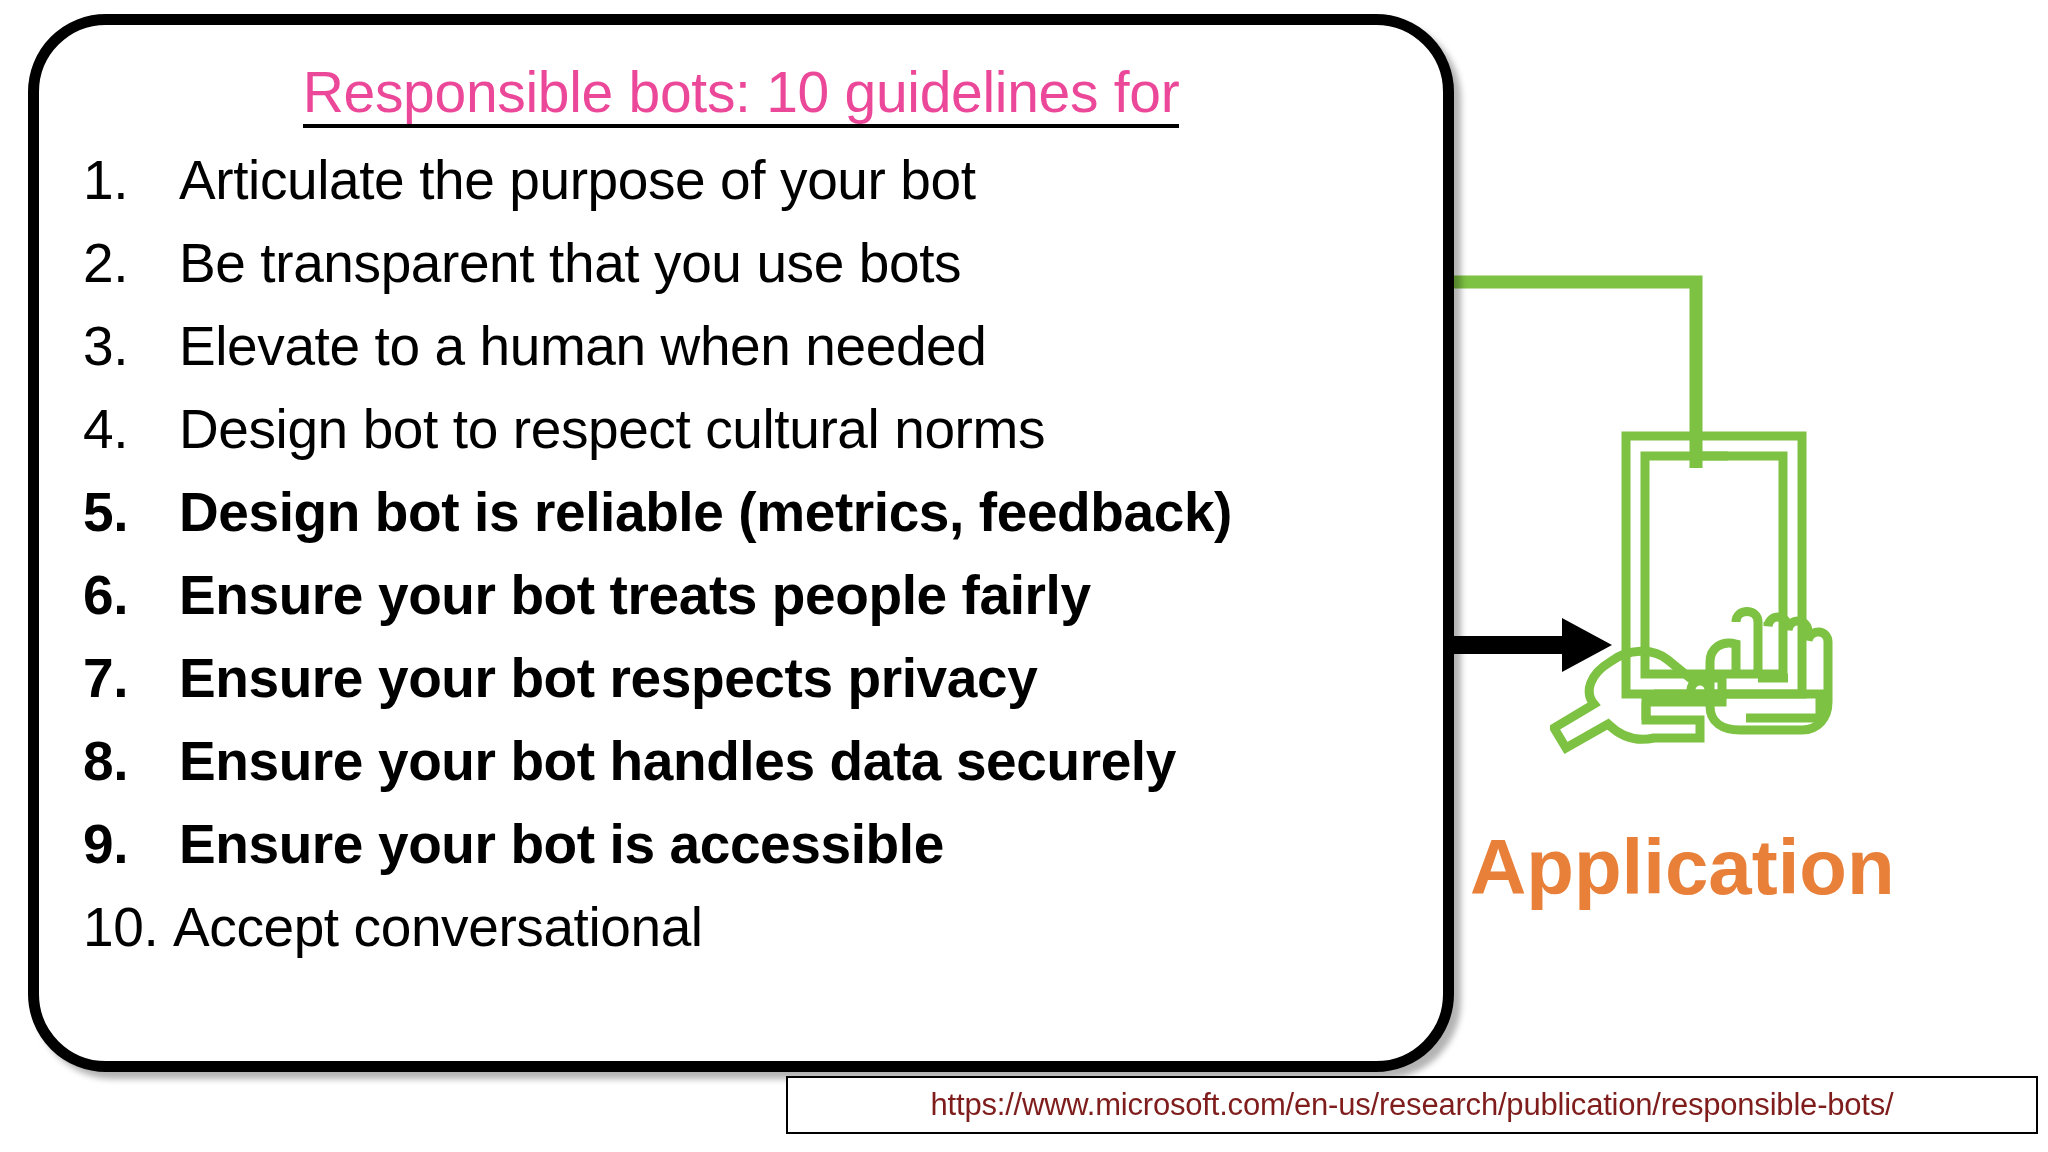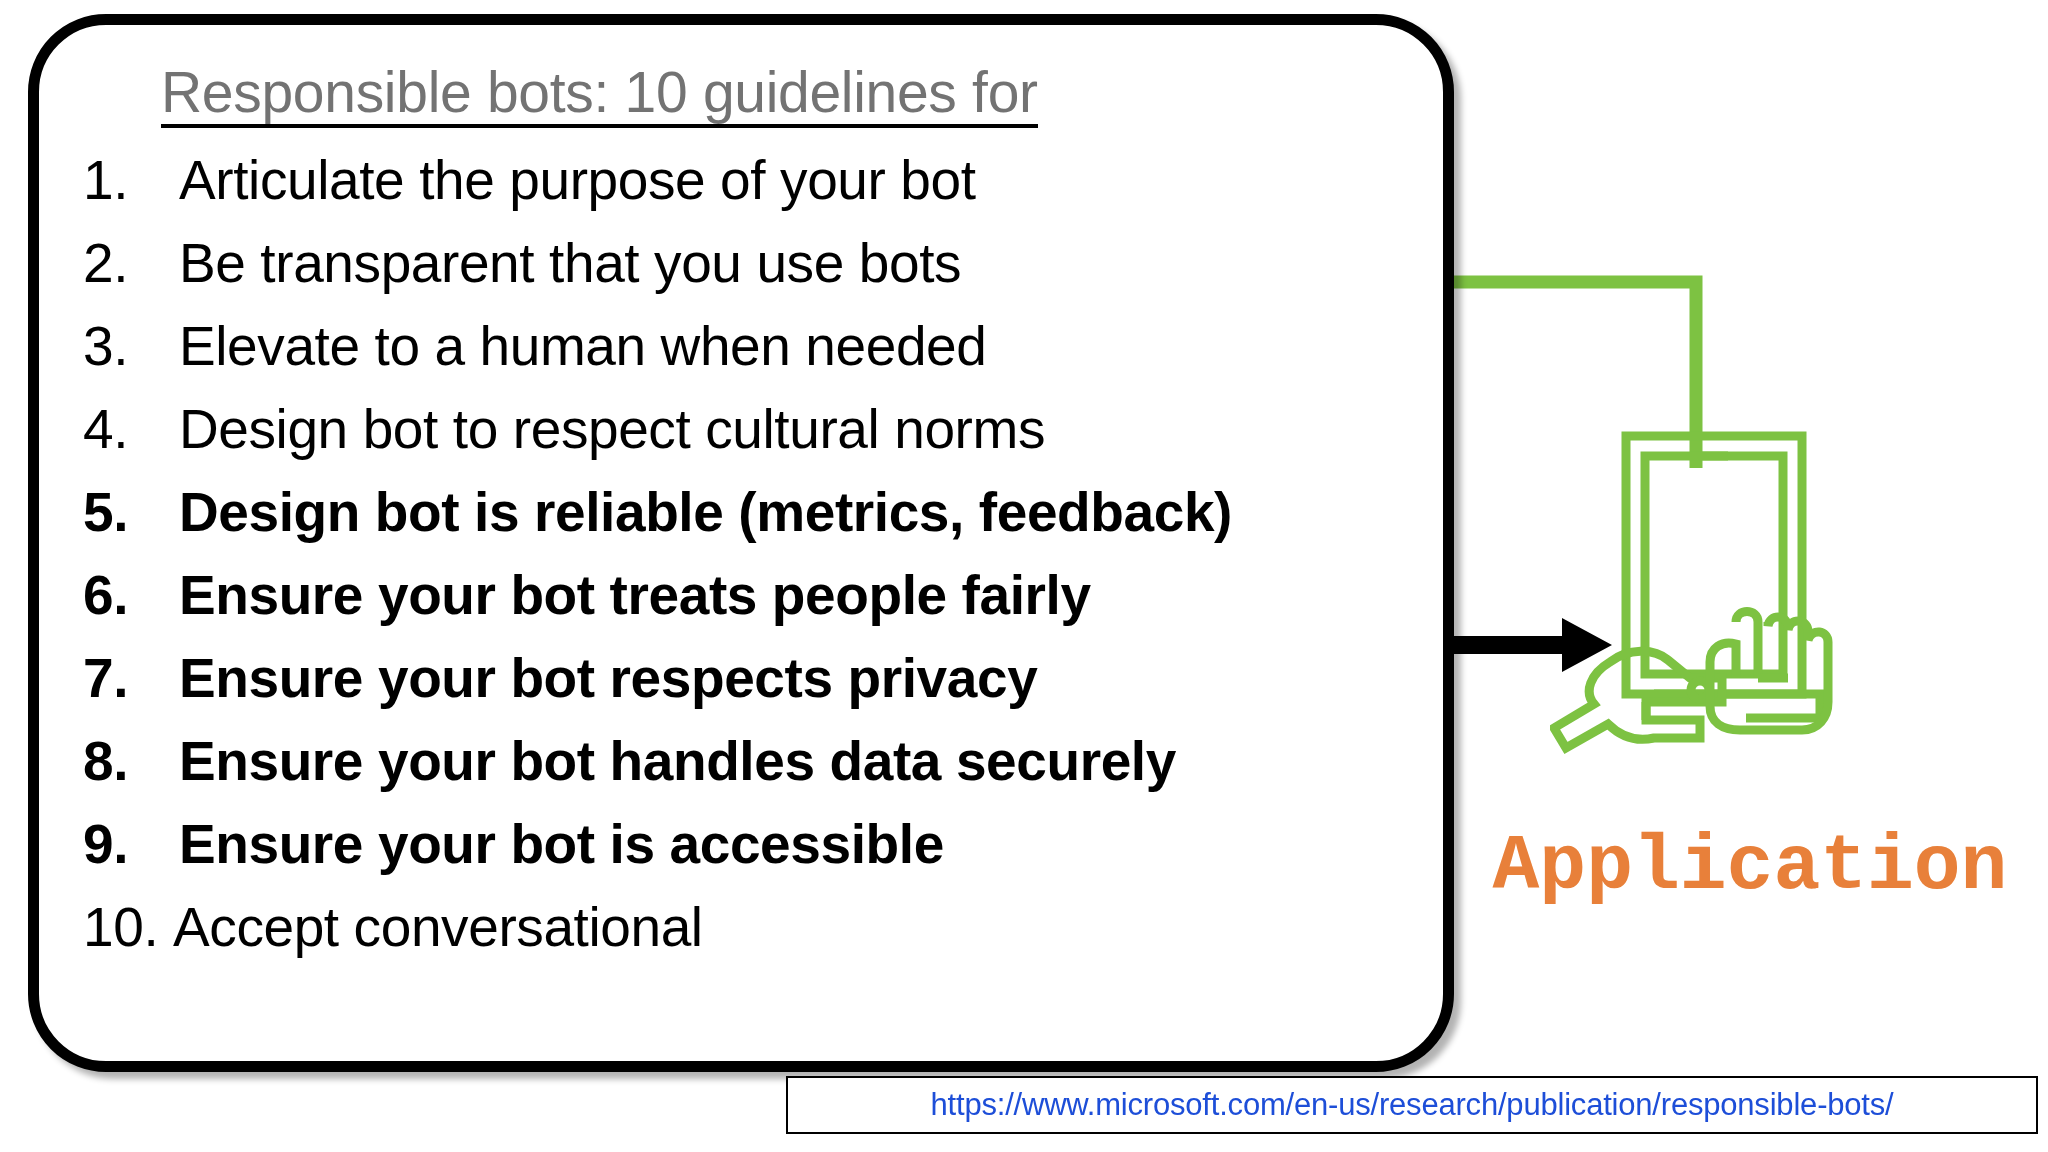--- a/index.html
+++ b/index.html
@@ -62,26 +62,26 @@
     position: absolute;
     left: 0; top: 0;
     width: 100%;
     height: 100%;
     padding: 34px 26px 0 26px;
     box-sizing: border-box;
   }
 
   
   .panel-title {
-    text-align: left;
+    text-align: center;
     font-family: "Liberation Sans", sans-serif;
     font-size: 57px;
     line-height: 1.16;
     font-weight: 400;
-    color: #737373;
+    color: #ec4899;
     letter-spacing: -0.3px;
     padding: 0 96px;
   }
   .panel-title .tl {
     display: inline;
     border-bottom: 4px solid #000;
     box-decoration-break: clone;
     -webkit-box-decoration-break: clone;
   }
 
@@ -133,22 +133,22 @@
     left: 80px;
     top: 0;
     width: 300px;
     height: 330px;
   }
   .app-label {
     position: absolute;
     left: 0;
     top: 398px;
     width: 560px;
-    text-align: center;
-    font-family: Liberation Mono, monospace;
+    text-align: left;
+    font-family: Liberation Sans, sans-serif;
     font-size: 78px;
     font-weight: 700;
     color: #E8803A;
     letter-spacing: 0px;
     line-height: 1;
   }
 
   
   .url-box {
     position: absolute;
@@ -160,21 +160,21 @@
     border: 2px solid #000000;
     background: #ffffff;
     display: flex;
     align-items: center;
     justify-content: center;
   }
   .url-text {
     font-family: "Liberation Sans", sans-serif;
     font-size: 31px;
     font-weight: 400;
-    color: #1d4ed8;
+    color: #7f1d1d;
     letter-spacing: -0.2px;
     white-space: nowrap;
   }
 </style>
 </head>
 <body>
 
 <div id="slide">
 
   <svg class="connector" viewBox="0 0 340 200">

